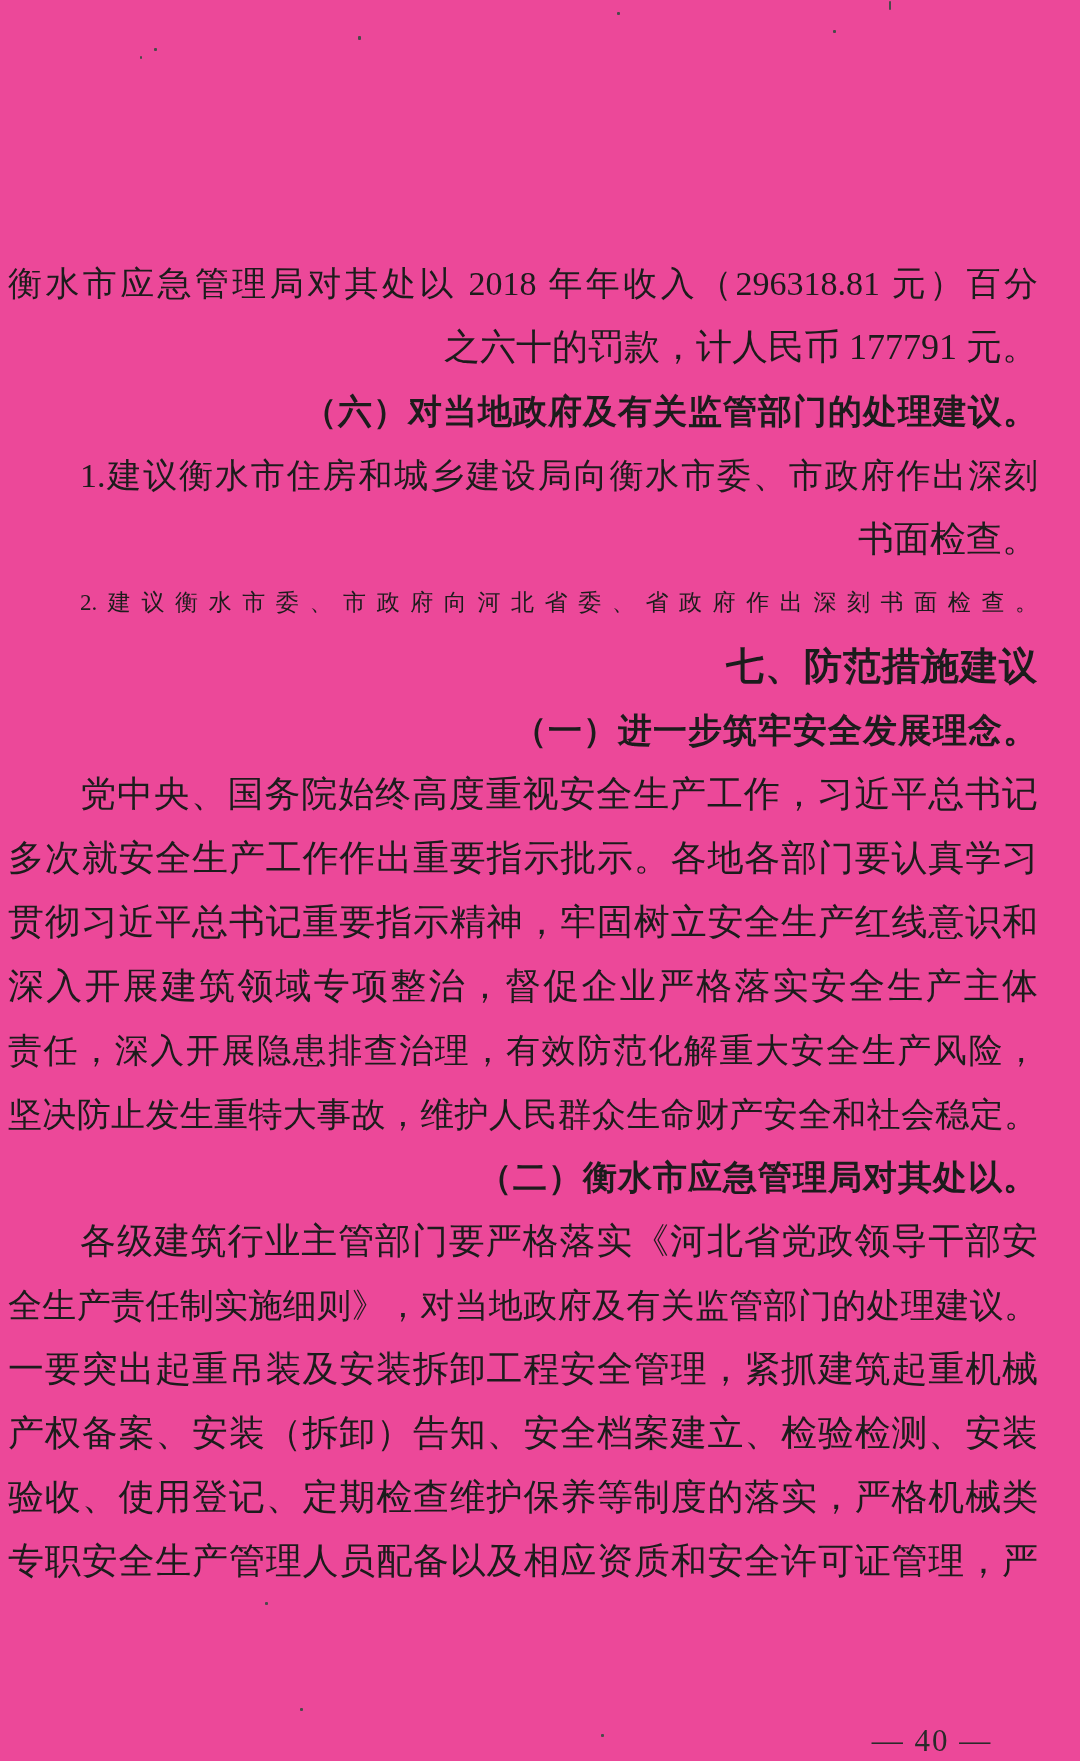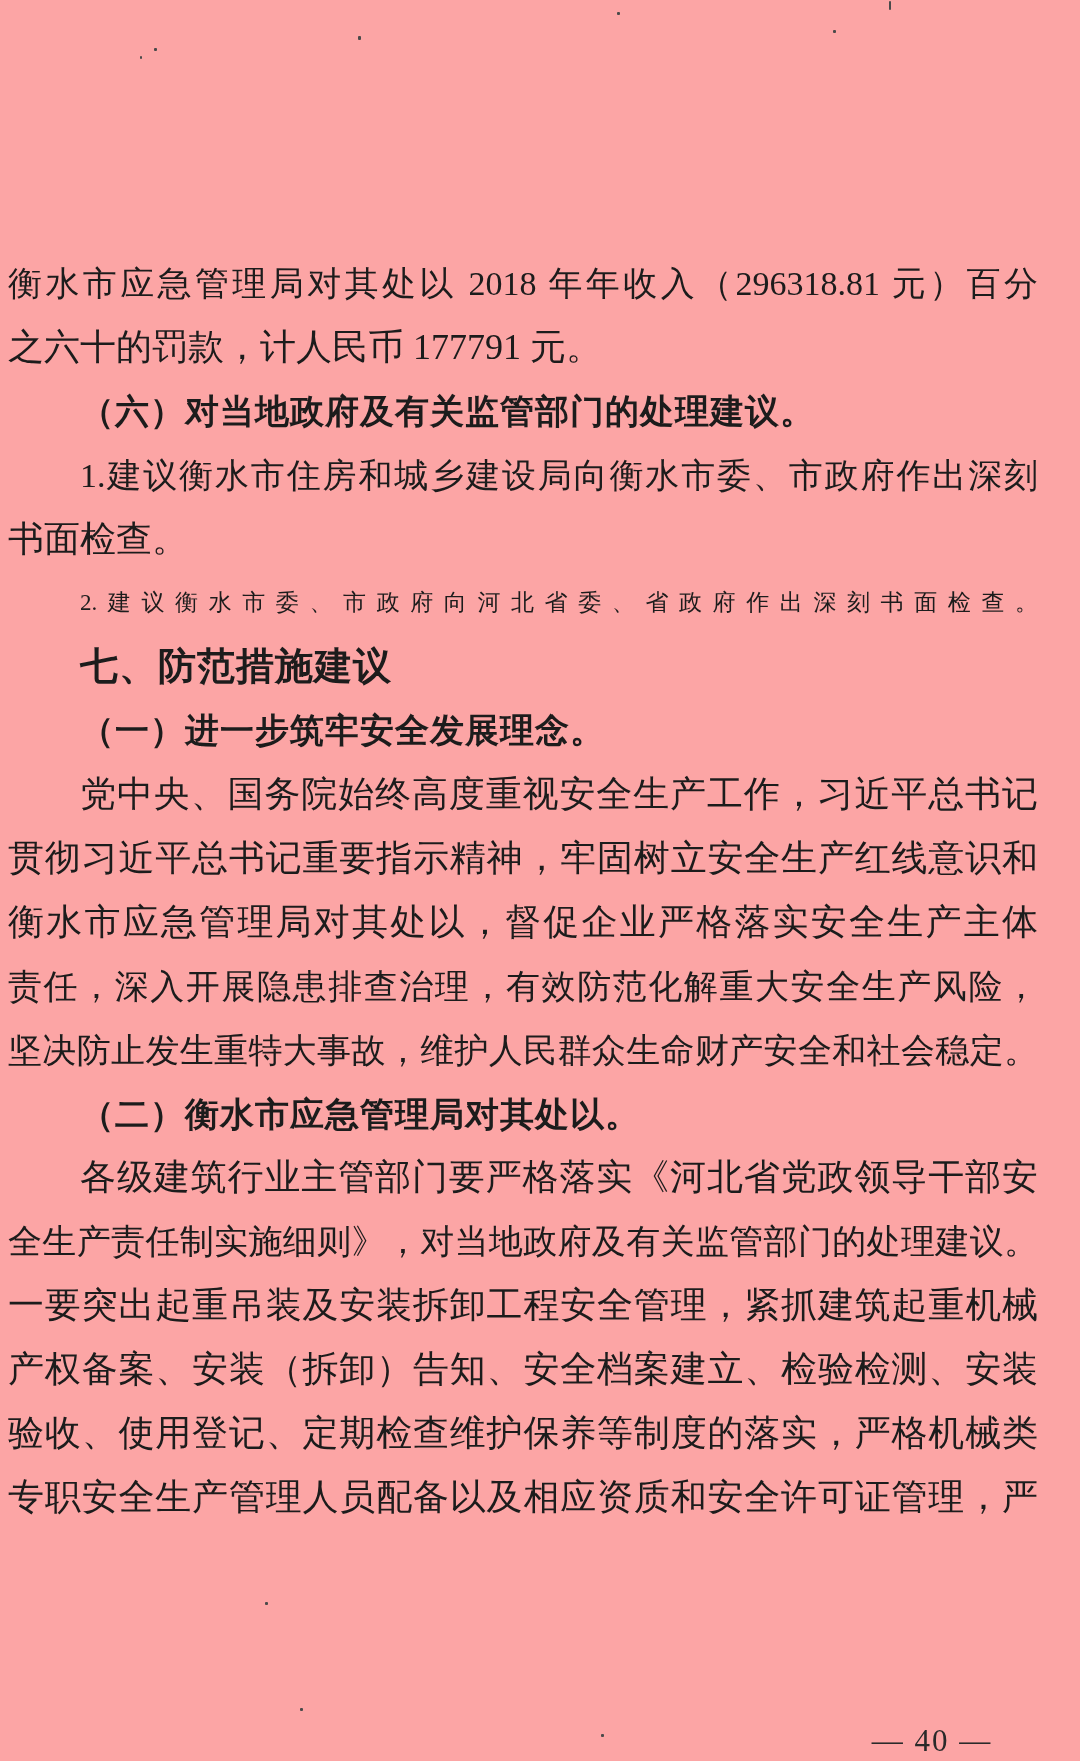--- a/index.html
+++ b/index.html
@@ -16,21 +16,21 @@
     position: absolute;
     left: 8px;
     top: 252px;
     width: 1030px;
   }
   .line {
     display: block;
     height: 63.9px;
     line-height: 63.9px;
     font-size: 36px;
-    text-align: left;
+    text-align: right;
     white-space: normal;
     overflow: visible;
   }
   .line.justify {
     text-align: justify;
     text-align-last: justify;
   }
   .line.indent { text-indent: 72px; }
   .line.size-tight   { font-size: 34px; }
   .line.size-tighter { font-size: 23px; }
@@ -59,21 +59,21 @@
   }
   .speckle {
     position: absolute;
     background: #4a4a4a;
     border-radius: 1px;
   }
 </style>
 </head>
 <body>
 
-<div class="page" style="background: #fca5a5; color: rgb(28, 28, 28);">
+<div class="page" style="background: #ec4899; color: rgb(28, 28, 28);">
 
   <div class="speckle" style="left:889px; top:1px;  width:2px; height:9px;"></div>
   <div class="speckle" style="left:617px; top:12px; width:3px; height:3px;"></div>
   <div class="speckle" style="left:833px; top:30px; width:3px; height:3px;"></div>
   <div class="speckle" style="left:358px; top:36px; width:3px; height:4px;"></div>
   <div class="speckle" style="left:154px; top:48px; width:3px; height:3px;"></div>
   <div class="speckle" style="left:140px; top:56px; width:2px; height:3px;"></div>
   <div class="speckle" style="left:265px; top:1602px; width:3px; height:3px;"></div>
   <div class="speckle" style="left:300px; top:1708px; width:3px; height:3px;"></div>
   <div class="speckle" style="left:601px; top:1734px; width:3px; height:3px;"></div>
@@ -81,22 +81,23 @@
   <div class="text-block" id="text-block">
       <div class="line justify size-tight">衡水市应急管理局对其处以 2018 年年收入（296318.81 元）百分</div>
       <div class="line">之六十的罚款，计人民币 177791 元。</div>
       <div class="line indent style-heading">（六）对当地政府及有关监管部门的处理建议。</div>
       <div class="line justify indent size-tight">1.建议衡水市住房和城乡建设局向衡水市委、市政府作出深刻</div>
       <div class="line">书面检查。</div>
       <div class="line justify indent size-tighter">2.建议衡水市委、市政府向河北省委、省政府作出深刻书面检查。</div>
       <div class="line indent style-section">七、防范措施建议</div>
       <div class="line indent style-heading">（一）进一步筑牢安全发展理念。</div>
       <div class="line justify indent">党中央、国务院始终高度重视安全生产工作，习近平总书记</div>
+      <div class="line justify">多次就安全生产工作作出重要指示批示。各地各部门要认真学习</div>
       <div class="line justify">贯彻习近平总书记重要指示精神，牢固树立安全生产红线意识和</div>
-      <div class="line justify">衡水市应急管理局对其处以，督促企业严格落实安全生产主体</div>
+      <div class="line justify">深入开展建筑领域专项整治，督促企业严格落实安全生产主体</div>
       <div class="line justify size-tight">责任，深入开展隐患排查治理，有效防范化解重大安全生产风险，</div>
       <div class="line justify size-tight">坚决防止发生重特大事故，维护人民群众生命财产安全和社会稳定。</div>
       <div class="line indent style-heading">（二）衡水市应急管理局对其处以。</div>
       <div class="line justify indent">各级建筑行业主管部门要严格落实《河北省党政领导干部安</div>
       <div class="line justify size-tight">全生产责任制实施细则》，对当地政府及有关监管部门的处理建议。</div>
       <div class="line justify">一要突出起重吊装及安装拆卸工程安全管理，紧抓建筑起重机械</div>
       <div class="line justify">产权备案、安装（拆卸）告知、安全档案建立、检验检测、安装</div>
       <div class="line justify">验收、使用登记、定期检查维护保养等制度的落实，严格机械类</div>
       <div class="line justify">专职安全生产管理人员配备以及相应资质和安全许可证管理，严</div>
     </div>

